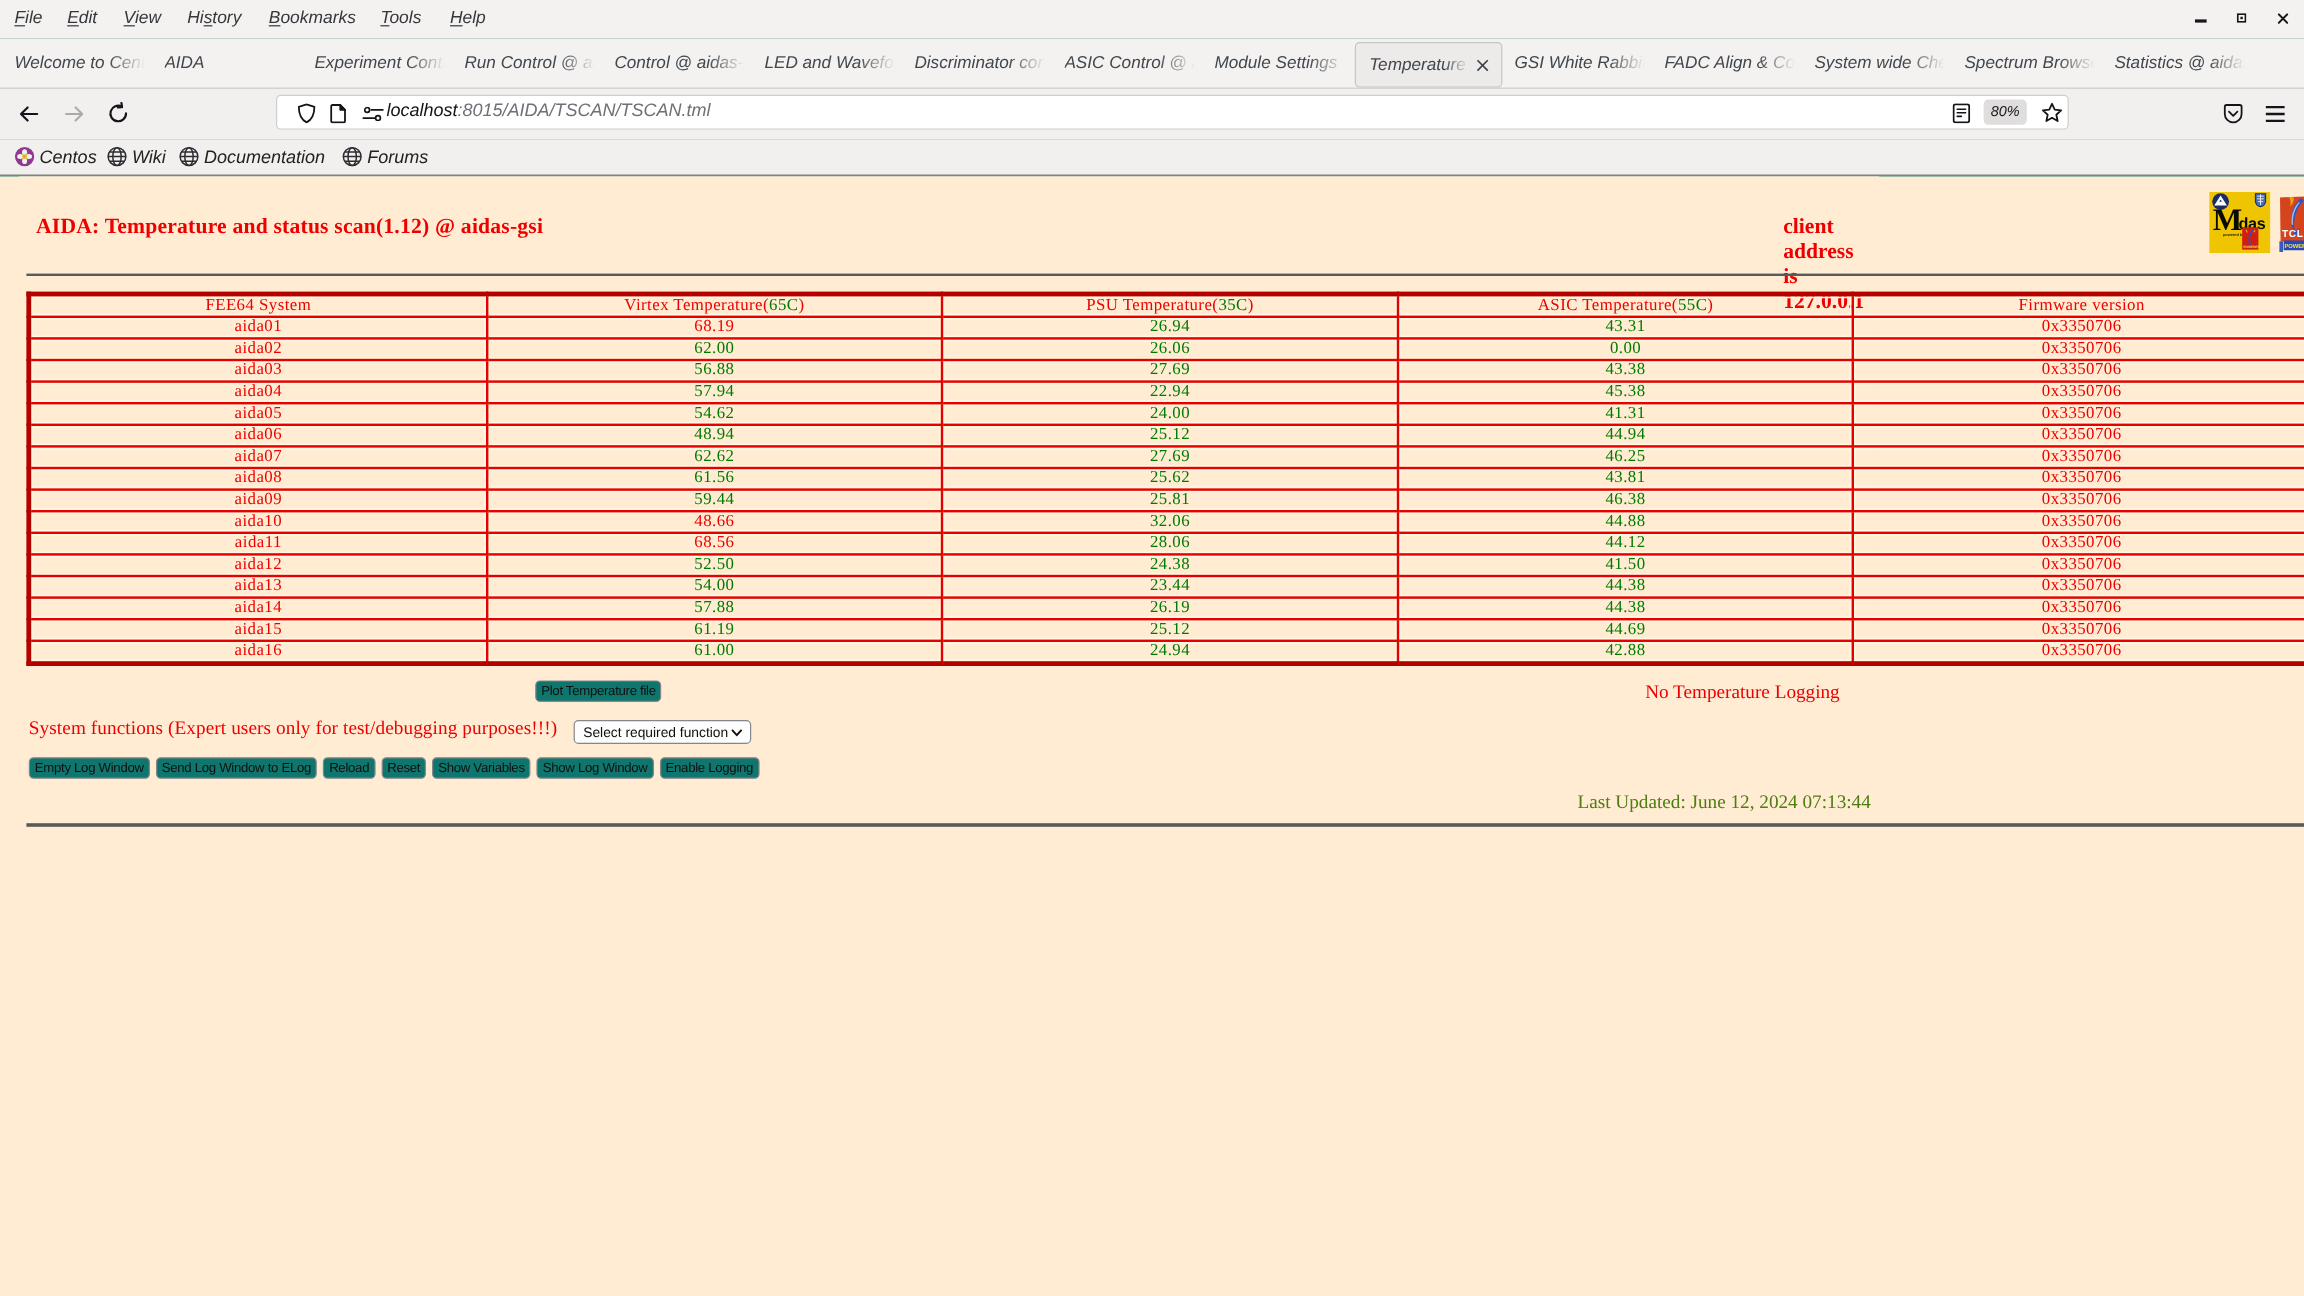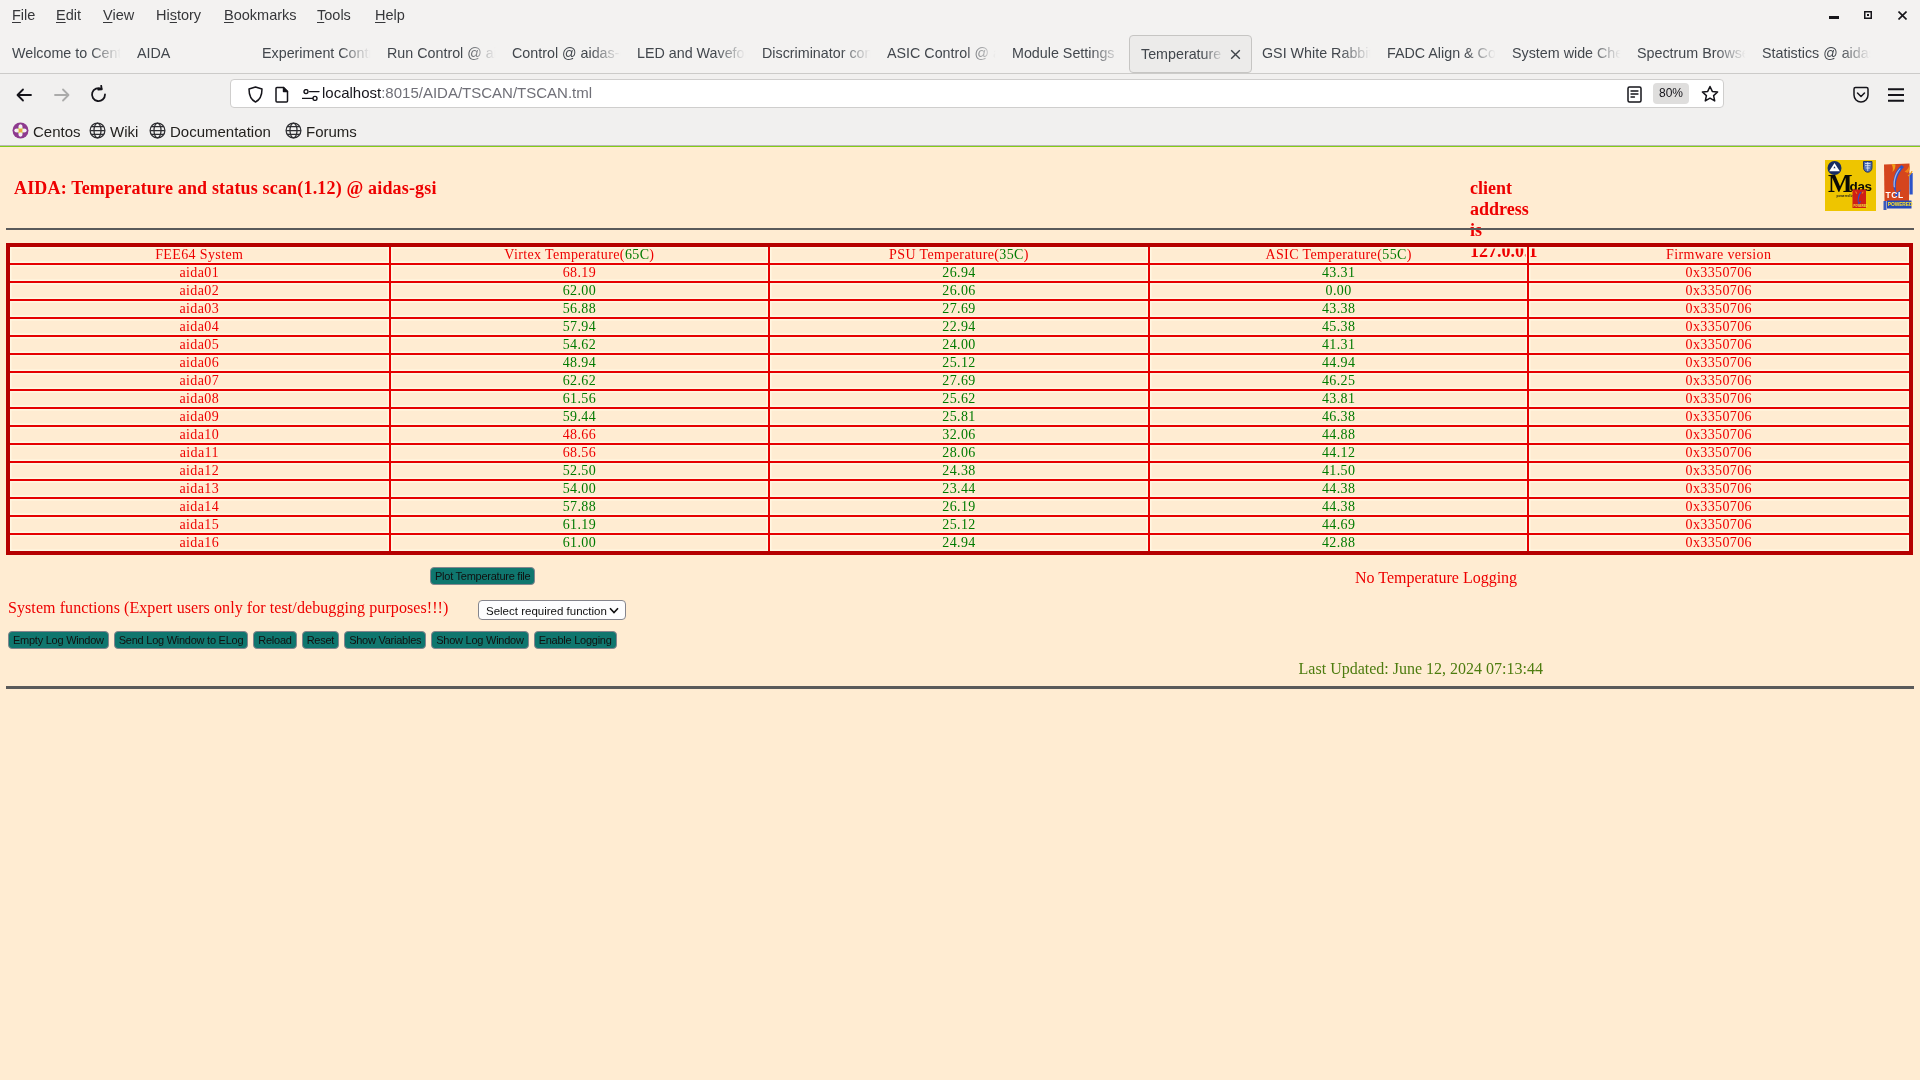--- a/index.html
+++ b/index.html
@@ -1,20 +1,20 @@
 <!DOCTYPE html>
 <html><head>
 <meta charset="utf-8">
 <style>
 * { margin:0; padding:0; box-sizing:border-box; }
 html,body { width:1920px; height:1080px; overflow:hidden; }
 body { font-family:"Liberation Sans", sans-serif; background:#FFECD2; }
 
 
-#chrome { position:absolute; top:0; left:0; width:1920px; height:147px; background:#84cc16; }
+#chrome { position:absolute; top:0; left:0; width:1920px; height:147px; background:#0f766e;font-style:italic; }
 #menubar { position:absolute; top:0; left:0; width:1920px; height:32px; background:#F3F2F1; color:#36373a; font-size:14.5px; }
 #menubar .mi { position:absolute; top:7px; }
 #menubar u { text-decoration:underline; text-underline-offset:2px; }
 .winbtn { position:absolute; color:#17161b; }
 
 #tabbar { position:absolute; top:32px; left:0; width:1920px; height:42px; background:#F3F2F1; border-bottom:1px solid #CCCBC9; }
 .tab { position:absolute; top:3px; height:37px; width:118px; overflow:hidden; }
 .tab .lbl { position:absolute; left:8px; top:9.5px; font-size:14.3px; color:#42474d; white-space:nowrap; width:112px; overflow:hidden;
   -webkit-mask-image:linear-gradient(to right,#000 70%,transparent 97%); mask-image:linear-gradient(to right,#000 70%,transparent 97%); }
 #activetab { position:absolute; top:3px; left:1129px; width:123px; height:38px; background:#ECEBEA; border:1px solid #C6C5C3; border-radius:4px; }
@@ -24,36 +24,36 @@
 #navbar { position:absolute; top:74px; left:0; width:1920px; height:42px; background:#F1F0EF; }
 #urlbar { position:absolute; left:230px; top:5px; width:1494px; height:29px; background:#fff; border:1px solid #CFCECD; border-radius:4px; }
 #urltext { position:absolute; left:91px; top:4px; font-size:15px; color:#15141a; }
 #urltext .gray { color:#6f6f77; }
 #zoombadge { position:absolute; left:1422px; top:3px; width:36px; height:21px; background:#DFDEDD; border-radius:4px; text-align:center; font-size:12px; color:#15141a; line-height:21px; }
 
 #bookmarksbar { position:absolute; top:116px; left:0; width:1920px; height:30px; background:#F1F0EF; border-bottom:1px solid #B9B8B6; color:#24221f; font-size:15px; }
 .bm { position:absolute; top:7px;text-align:right; }
 
 
-#page { position:absolute; top:147px; left:0; width:1550px; height:933px; background:#FFECD2; font-family:"Liberation Serif", serif; }
+#page { position:absolute; top:147px; left:16px; width:1550px; height:933px; background:#FFECD2; font-family:"Liberation Serif", serif; }
 .red { color:#ee0000; }
 .green { color:#007a00; }
 #title { position:absolute; left:14px; top:31px; font-size:18px; font-weight:bold; color:#ee0000; letter-spacing:0.17px; }
 #client { position:absolute; left:1470px; top:31px; font-size:18px; font-weight:bold; color:#ee0000; word-spacing:5px; }
 .hr1 { position:absolute; left:6px; top:80.5px; width:1908px; height:2.5px; background:#5a5a5a; }
 
 #ttable { position:absolute; left:5.5px; top:95.5px; width:1907px; height:312px; border-collapse:collapse; border:4px solid #b50000; table-layout:fixed; }
 #ttable td { border:2px solid #e60000; text-align:center; vertical-align:middle; font-size:14px; line-height:14px; letter-spacing:0.38px; font-family:"Liberation Serif", serif; box-shadow:inset 0 0 0 1.5px #fff7e2; }
 #ttable tr.hd { height:19px; } #ttable tr { height:17.9px; }
 
 .btn { display:inline-block; background:#0f766e; border:1px solid #85858D; border-radius:4px; font-family:"Liberation Sans", sans-serif; font-size:11px; color:#101010; padding:2px 4px 2px 4px; letter-spacing:-0.25px; }
 #plotbtn { position:absolute; left:430px; top:420px; }
 #nolog { position:absolute; left:1355px; top:422px; font-size:16px; color:#ee0000; }
 #sysfn { position:absolute; left:8px; top:452px; font-size:16px; font-weight:normal; color:#ee0000; letter-spacing:0.08px; }
-#selbox { position:absolute; left:462px; top:453px; width:148px; height:20px; background:#FDFDFE; border:1px solid #85858D; border-radius:4px; font-size:13px; color:#101010; font-family:"Liberation Sans", sans-serif;margin-left:16px; }
+#selbox { position:absolute; left:462px; top:453px; width:148px; height:20px; background:#FDFDFE; border:1px solid #85858D; border-radius:4px; font-size:13px; color:#101010; font-family:"Liberation Sans", sans-serif; }
 #selbox span { position:absolute; left:7px; top:3.5px; font-size:11.5px; }
 #btnrow { position:absolute; left:8px; top:483px; white-space:nowrap; }
 #btnrow .btn { margin-right:5px; }
 #lastupd { position:absolute; right:7px; top:513px; font-size:16px; color:#4d7c0f; }
 .hr2 { position:absolute; left:6px; top:539px; width:1908px; height:2.5px; background:#5a5a5a; }
 </style>
 </head>
 <body>
 <div id="chrome">
   <div id="menubar">

